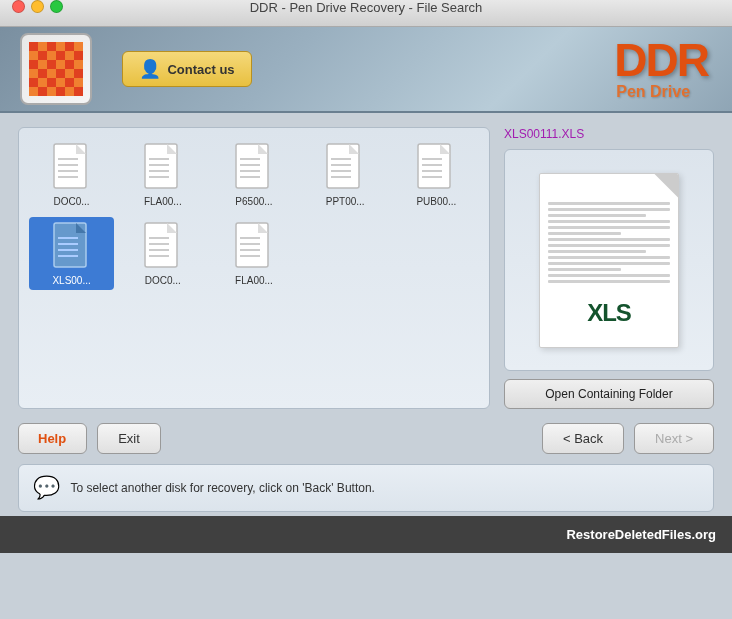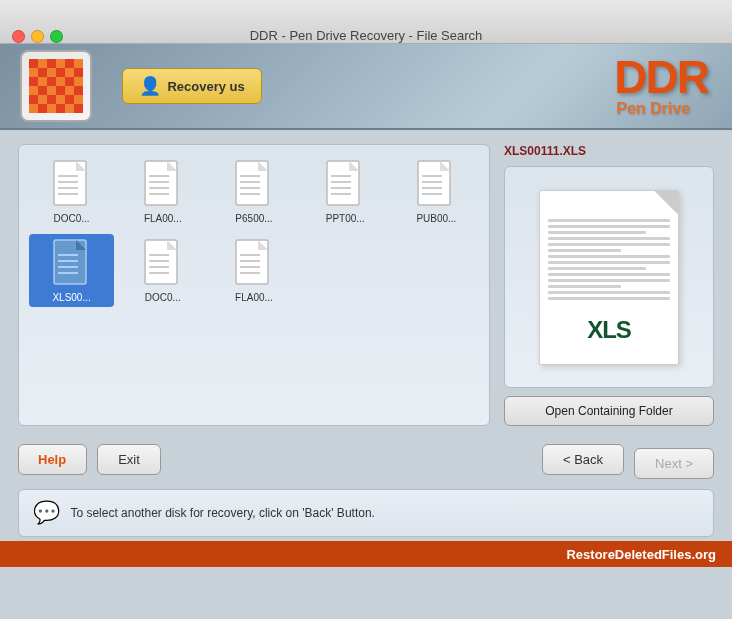--- a/index.html
+++ b/index.html
@@ -6,25 +6,25 @@
     body {
       width: 732px;
       height: 619px;
       background: #c8d0d8;
       font-family: -apple-system, 'Helvetica Neue', Arial, sans-serif;
       overflow: hidden;
     }
 
     
     .titlebar {
-      height: 44px;
+      height: 27px;
       background: linear-gradient(to bottom, #e8e8e8, #d0d0d0);
       border-bottom: 1px solid #aaa;
       display: flex;
-      align-items: flex-end;
+      align-items: flex-start;
       justify-content: center;
       position: relative;
     }
     .titlebar-buttons {
       position: absolute;
       left: 12px;
       display: flex;
       gap: 6px;
     }
     .tb-btn {
@@ -164,22 +164,22 @@
 
     
     .preview-panel {
       width: 210px;
       display: flex;
       flex-direction: column;
       gap: 8px;
     }
     .preview-filename {
       font-size: 12px;
-      font-weight: 700;
-      color: #7f1d1d;
+      font-weight: 400;
+      color: #a21caf;
     }
     .preview-box {
       flex: 1;
       background: linear-gradient(to bottom, #dce4ec, #e8eef4);
       border: 1px solid #b0bcc8;
       border-radius: 6px;
       display: flex;
       align-items: center;
       justify-content: center;
       overflow: hidden;
@@ -248,21 +248,21 @@
     .nav-btn {
       background: linear-gradient(to bottom, #f5f5f5, #e0e0e0);
       border: 1px solid #999;
       border-radius: 6px;
       padding: 7px 20px;
       font-size: 13px;
       color: #333;
       cursor: pointer;
     }
     .nav-btn.help { color: #e05010; font-weight: 600; padding-left: 19px; }
-    .nav-btn.disabled { color: #aaa; cursor: default; margin-top: 8px; }
+    .nav-btn.disabled { color: #aaa; cursor: default; }
     .spacer { flex: 1; }
 
     
     .status-bar {
       margin: 0 18px 4px;
       background: linear-gradient(to bottom, #e8eef4, #dce4ec);
       border: 1px solid #b0bcc8;
       border-radius: 6px;
       padding: 10px 14px;
       display: flex;
@@ -271,22 +271,22 @@
       font-size: 12px;
       color: #333;
     }
     .status-icon {
       font-size: 22px;
       color: #5588aa;
     }
 
     
     .footer {
-      height: 26px;
-      background: #c2410c;
+      height: 37px;
+      background: #404040;
       display: flex;
       align-items: center;
       justify-content: flex-end;
       padding-right: 16px;
     }
     .footer-text {
       color: white;
       font-size: 13px;
       font-weight: 700;
     }
@@ -347,21 +347,21 @@
         <div style="width: 9px; height: 9px; background: rgb(240, 128, 48);"></div>
         <div style="width: 9px; height: 9px; background: rgb(224, 64, 32);"></div>
         <div style="width: 9px; height: 9px; background: rgb(240, 128, 48);"></div>
         <div style="width: 9px; height: 9px; background: rgb(224, 64, 32);"></div>
         <div style="width: 9px; height: 9px; background: rgb(240, 128, 48);"></div>
         <div style="width: 9px; height: 9px; background: rgb(224, 64, 32);"></div>
       </div>
   </div>
   <button class="contact-btn">
     <span class="contact-icon">👤</span>
-    <span>Recovery us</span>
+    <span>Contact us</span>
   </button>
   <div class="ddr-brand">
     <div class="ddr-text">DDR</div>
     <div class="pen-drive-text">Pen Drive</div>
   </div>
 </div>
 
 <div class="main">
 
   <div class="file-grid-container" id="fileGrid">

